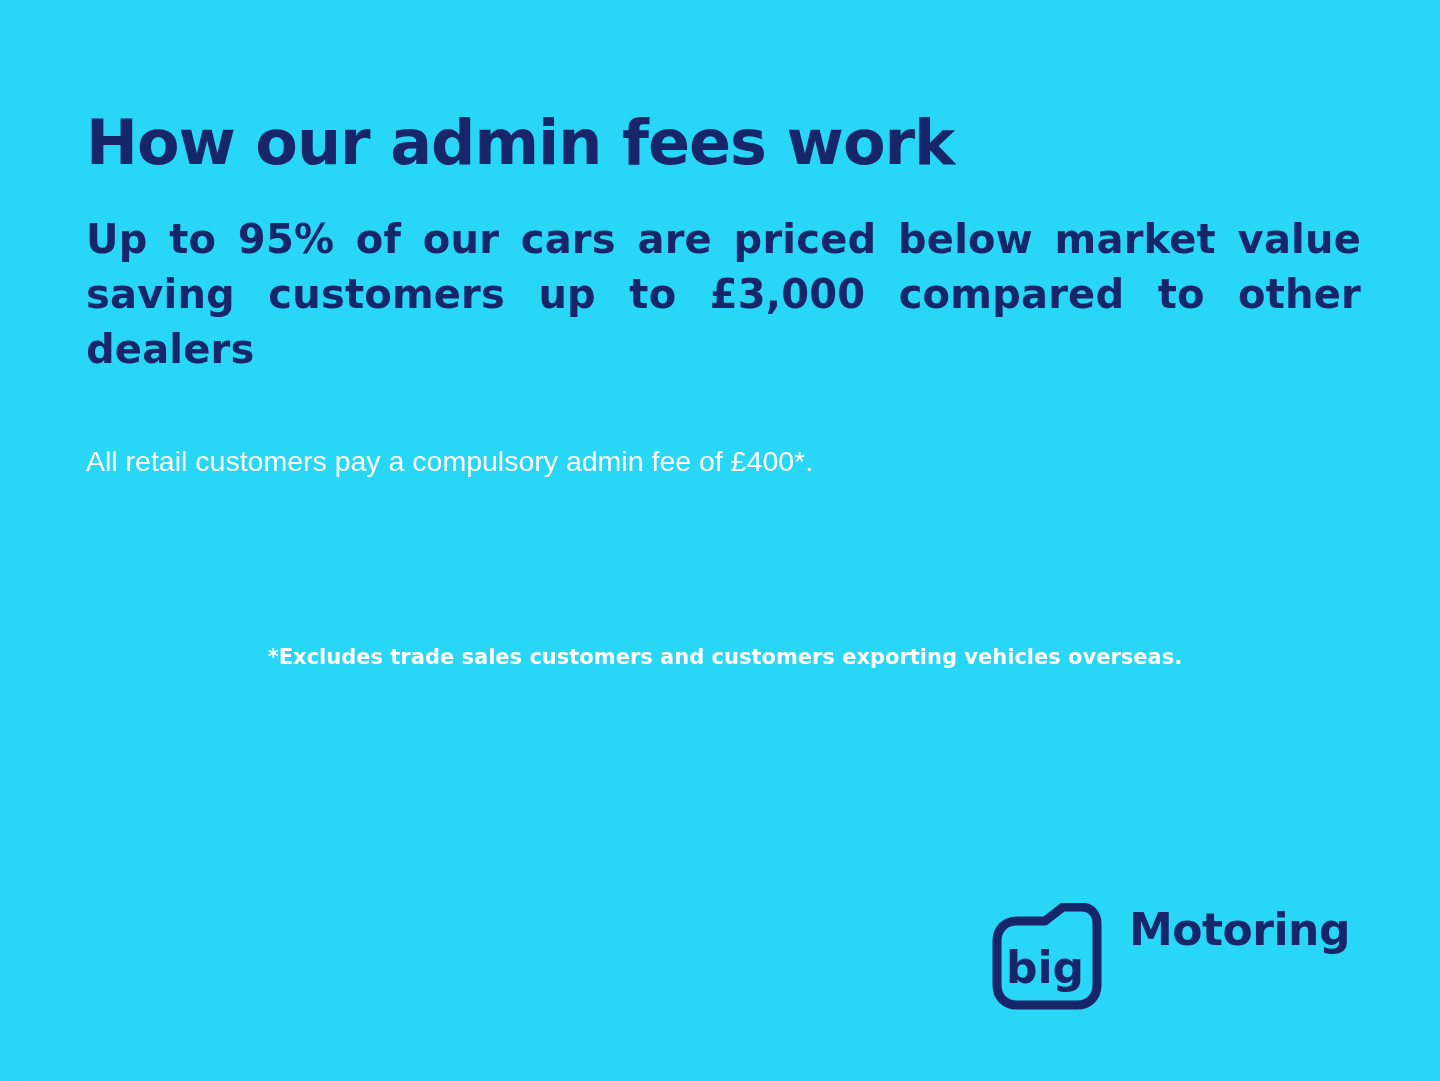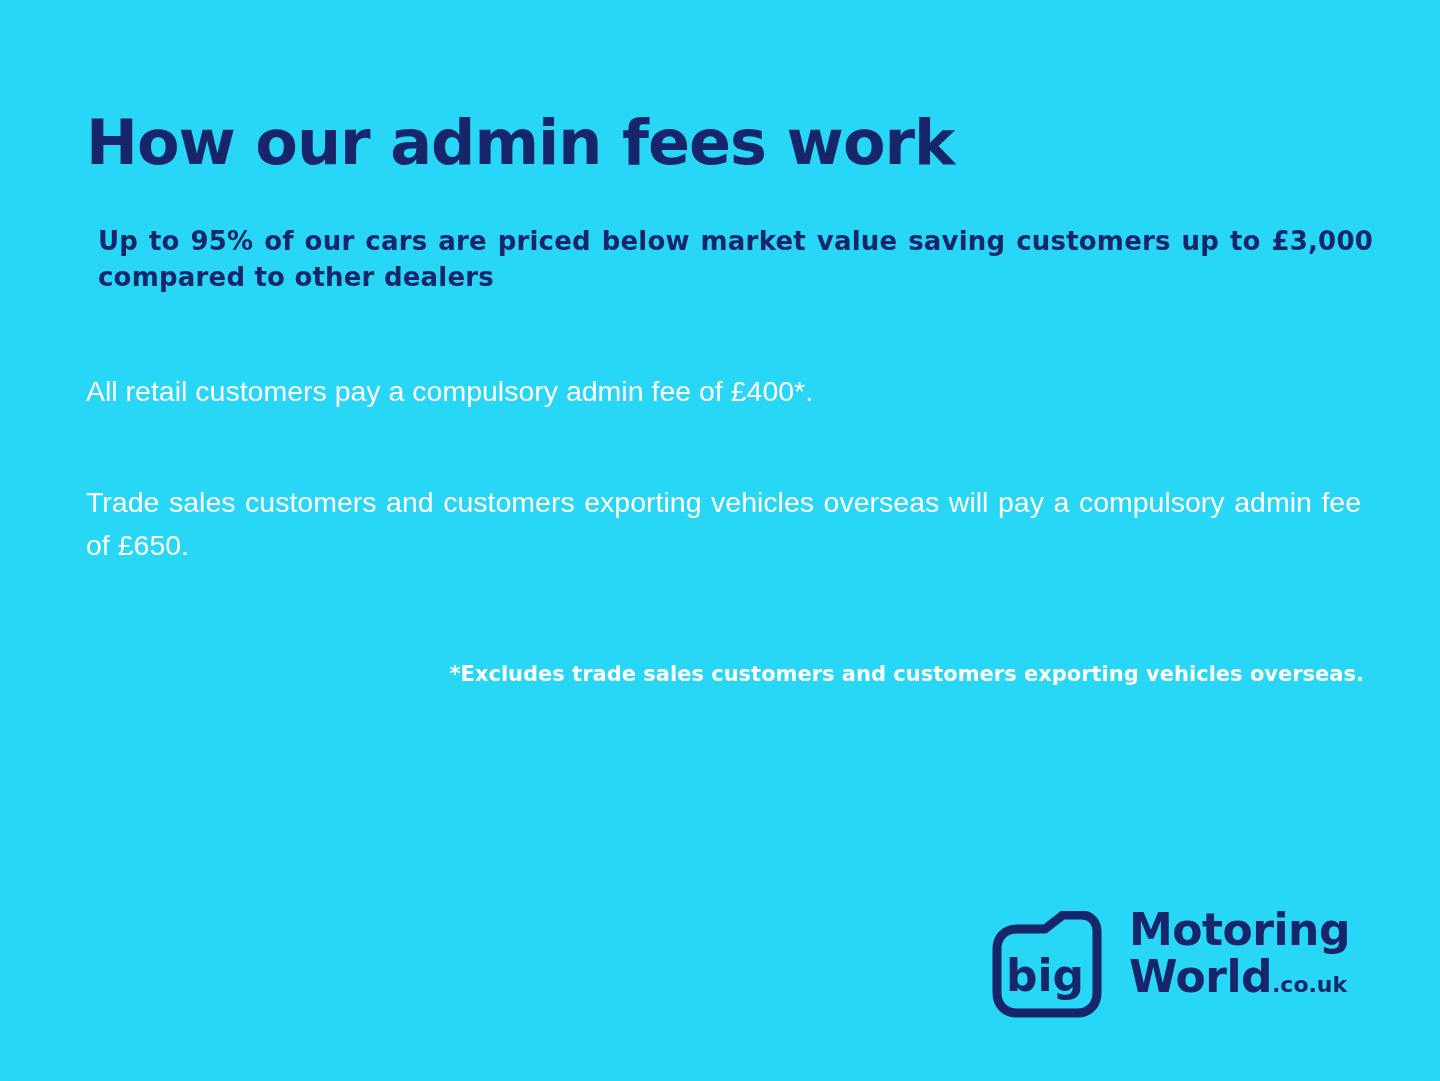--- a/index.html
+++ b/index.html
@@ -35,25 +35,25 @@
     font-family: "DejaVu Sans", sans-serif;
     font-weight: 700;
     font-size: 62px;
     line-height: 1.0;
     letter-spacing: -1px;
     color: #17256B;
     white-space: nowrap;
   }
 
   .subhead {
-    margin: 12px;
+    margin: 0;
     padding-top: 38px;
     font-family: "DejaVu Sans", sans-serif;
     font-weight: 700;
-    font-size: 26px;
+    font-size: 40px;
     line-height: 1.38;
     letter-spacing: 0.2px;
     color: #17256B;
     text-align: justify;
     width: 1275px;
   }
 
   .body-block {
     color: #FFFFFF;
     font-family: "Liberation Sans", sans-serif;
@@ -66,37 +66,37 @@
   .gap-1 { height: 62px; }
   .gap-2 { height: 34px; }
   .gap-3 { height: 34px; }
 
   .footnote {
     color: #FFFFFF;
     font-family: "DejaVu Sans", sans-serif;
     font-weight: 700;
     font-size: 21px;
     line-height: 1.4;
-    text-align: right;
+    text-align: center;
     width: 1278px;
     margin: 0;
     padding-top: 92px;
   }
 
   .logo {
     position: absolute;
     left: 985px;
     top: 895px;
     width: 380px;
     height: 130px;
   }
   .logo-mark {
     position: absolute;
     left: 0;
-    top: 16px;
+    top: 8px;
     text-align: center;
   }
   .logo-text {
     position: absolute;
     left: 144px;
     top: 12px;
     color: #17256B;
     font-family: "DejaVu Sans", sans-serif;
     font-weight: 700;
     font-size: 44px;
@@ -126,33 +126,29 @@
 
     <div class="gap-1"></div>
 
     <p class="body-block">All retail customers pay a compulsory admin fee of £400*.</p>
 
     <div class="gap-2"></div>
 
 
     <div class="gap-3"></div>
 
-    <p class="body-block">Trade sales customers and customers exporting vehicles overseas will pay a compulsory admin fee of £650.</p>
 
     <p class="footnote">*Excludes trade sales customers and customers exporting vehicles overseas.</p>
   </div>
 
   <div class="logo">
     <div class="logo-mark">
       <svg width="120" height="110" viewBox="0 0 120 110" xmlns="http://www.w3.org/2000/svg">
         <path d="M12 38 C12 26 20 18 32 18 L60 18 L78 4 L96 4 C106 4 112 11 112 21 L112 82 C112 94 104 102 92 102 L32 102 C20 102 12 94 12 82 Z" fill="none" stroke="#17256B" stroke-width="9" stroke-linejoin="round"></path>
         <text x="60" y="80" text-anchor="middle" font-family="DejaVu Sans, sans-serif" font-weight="700" font-size="44" fill="#17256B">big</text>
       </svg>
     </div>
     <div class="logo-text">
       <span>Motoring</span>
-      <span class="line2">
-        <span>World</span><span class="logo-tld">.co.uk</span>
-      </span>
     </div>
   </div>
 
 </div>
 
 </body></html>

